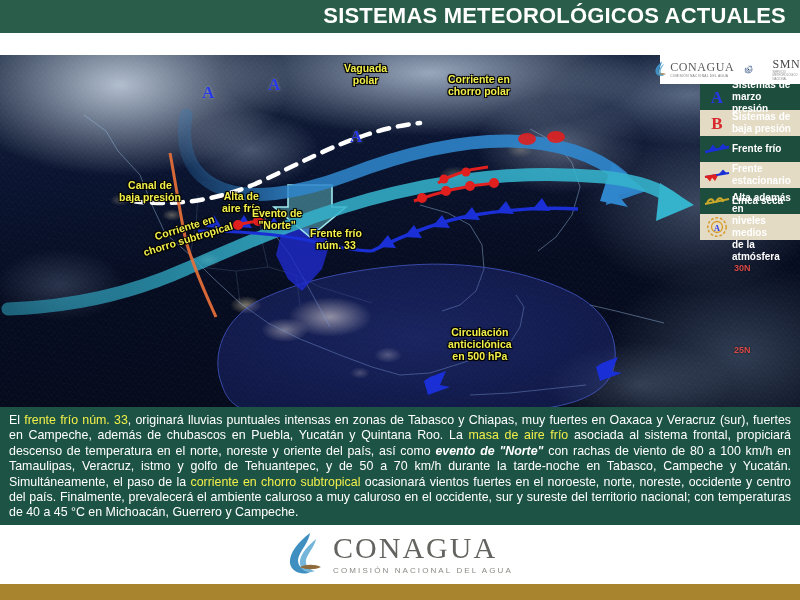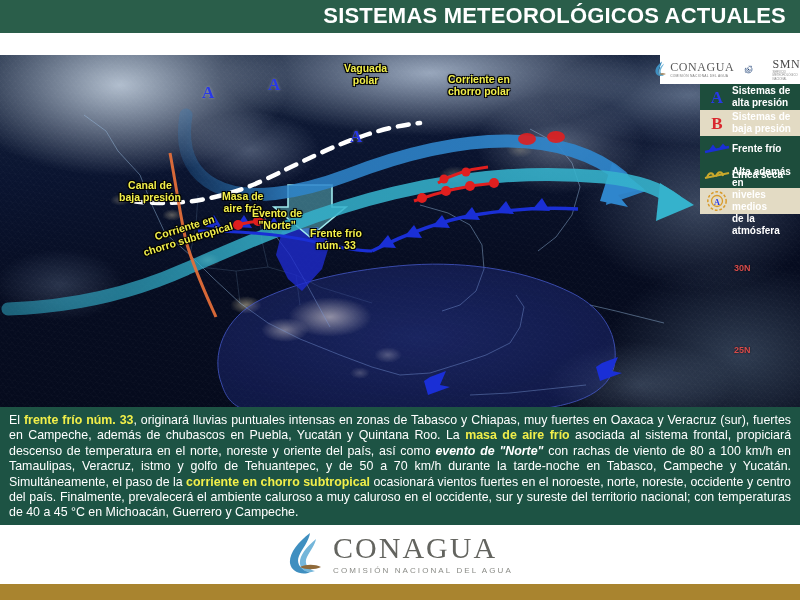--- a/index.html
+++ b/index.html
@@ -278,21 +278,21 @@
   .tb-p {
     margin: 0;
     color: #ffffff;
     font-size: 12.4px;
     line-height: 1.24;
     text-align: justify;
     font-family: "Liberation Sans", sans-serif;
   }
   .hl {
     color: #f2ef4a;
-    font-weight: bold;
+    font-weight: normal;
   }
   .hl-i {
     color: #ffffff;
     font-weight: bold;
     font-style: italic;
   }
 
   
   .footer {
     position: absolute;
@@ -502,34 +502,39 @@
       </div>
     <div class="map-label" style="left:448px; top:19px">
         <div>Corriente en</div>
         <div>chorro polar</div>
       </div>
     <div class="map-label" style="left:119px; top:125px">
         <div>Canal de</div>
         <div>baja presión</div>
       </div>
     <div class="map-label" style="left:222px; top:136px">
-        <div>Masa de</div>
+        <div>Alta de</div>
         <div>aire frío</div>
       </div>
     <div class="map-label" style="left:252px; top:153px">
         <div>Evento de</div>
         <div>"Norte"</div>
       </div>
     <div class="map-label" style="left:310px; top:173px">
         <div>Frente frío</div>
         <div>núm. 33</div>
       </div>
     <div class="map-label rot" style="left:140px; top:167px">
         <div>Corriente en</div>
         <div>chorro subtropical</div>
+      </div>
+    <div class="map-label" style="left:448px; top:272px">
+        <div>Circulación</div>
+        <div>anticiclónica</div>
+        <div>en 500 hPa</div>
       </div>
 
     <div class="brandstrip">
       <div class="bs-conagua">
         <svg class="bs-drop" viewBox="0 0 26 32">
           <path d="M16,1 C7,8 2,15 3,22 C4,29 12,32 17,29 C10,28 7,23 9,18 C11,13 15,7 16,1 Z" fill="#3f8fc0"></path>
           <path d="M20,5 C12,12 8,18 9,24 C10,29 16,31 20,29 C14,27 12,22 14,17 C16,12 19,9 20,5 Z" fill="#6fb4d8"></path>
           <path d="M10,26 C14,24 20,24 24,26 C20,28 14,28 10,26 Z" fill="#8f6a3a"></path>
         </svg>
         <div>
@@ -555,21 +560,21 @@
     </div>
 
     <div class="legend">
 
       <div class="lg-row dark">
         <div class="lg-sym">
           <span class="lg-A">A</span>
         </div>
         <div class="lg-txt">
             <div>Sistemas de</div>
-            <div>alta presión</div>
+            <div>marzo presión</div>
           </div>
       </div>
 
       <div class="lg-row light">
         <div class="lg-sym">
           <span class="lg-B">B</span>
         </div>
         <div class="lg-txt">
             <div>Sistemas de</div>
             <div>baja presión</div>
@@ -582,20 +587,35 @@
             <path d="M1,9 L25,4" stroke="#1a2fd6" stroke-width="2.4" fill="none"></path>
             <path d="M4,8.5 L9,1.5 L13,7 Z" fill="#1a2fd6"></path>
             <path d="M14,6.5 L19,0.5 L23,5 Z" fill="#1a2fd6"></path>
           </svg>
         </div>
         <div class="lg-txt">
             <div>Frente frío</div>
           </div>
       </div>
 
+      <div class="lg-row light">
+        <div class="lg-sym">
+          <svg width="26" height="13" viewBox="0 0 26 13">
+            <path d="M1,8 L25,4" stroke="#1a2fd6" stroke-width="2.2" fill="none"></path>
+            <path d="M1,8 L12,6" stroke="#e01f1f" stroke-width="2.2" fill="none"></path>
+            <path d="M2,8 L6,12.5 L9,7 Z" fill="#e01f1f"></path>
+            <path d="M7,7.5 L11,12 L14,6.5 Z" fill="#e01f1f"></path>
+            <path d="M14,6 L19,0.5 L23,4.5 Z" fill="#1a2fd6"></path>
+          </svg>
+        </div>
+        <div class="lg-txt">
+            <div>Frente</div>
+            <div>estacionario</div>
+          </div>
+      </div>
 
       <div class="lg-row dark">
         <div class="lg-sym">
           <svg width="26" height="13" viewBox="0 0 26 13">
             <path d="M1,9 L25,4" stroke="#c8a82c" stroke-width="2.2" fill="none"></path>
             <path d="M3,8.5 C5,3 9,3 10,8" stroke="#c8a82c" stroke-width="2" fill="none"></path>
             <path d="M12,7.5 C14,2 18,2 19,7" stroke="#c8a82c" stroke-width="2" fill="none"></path>
           </svg>
         </div>
         <div class="lg-txt">

